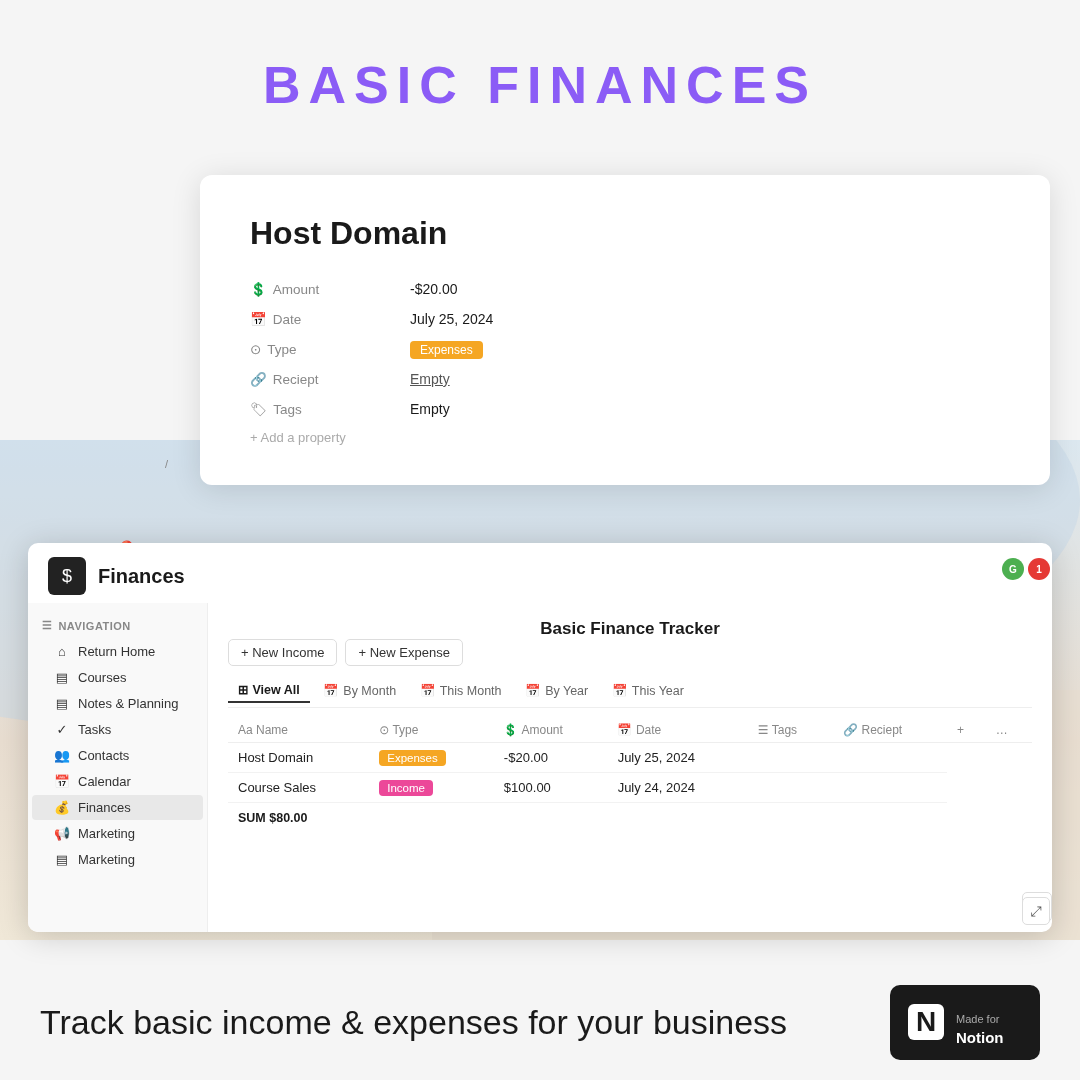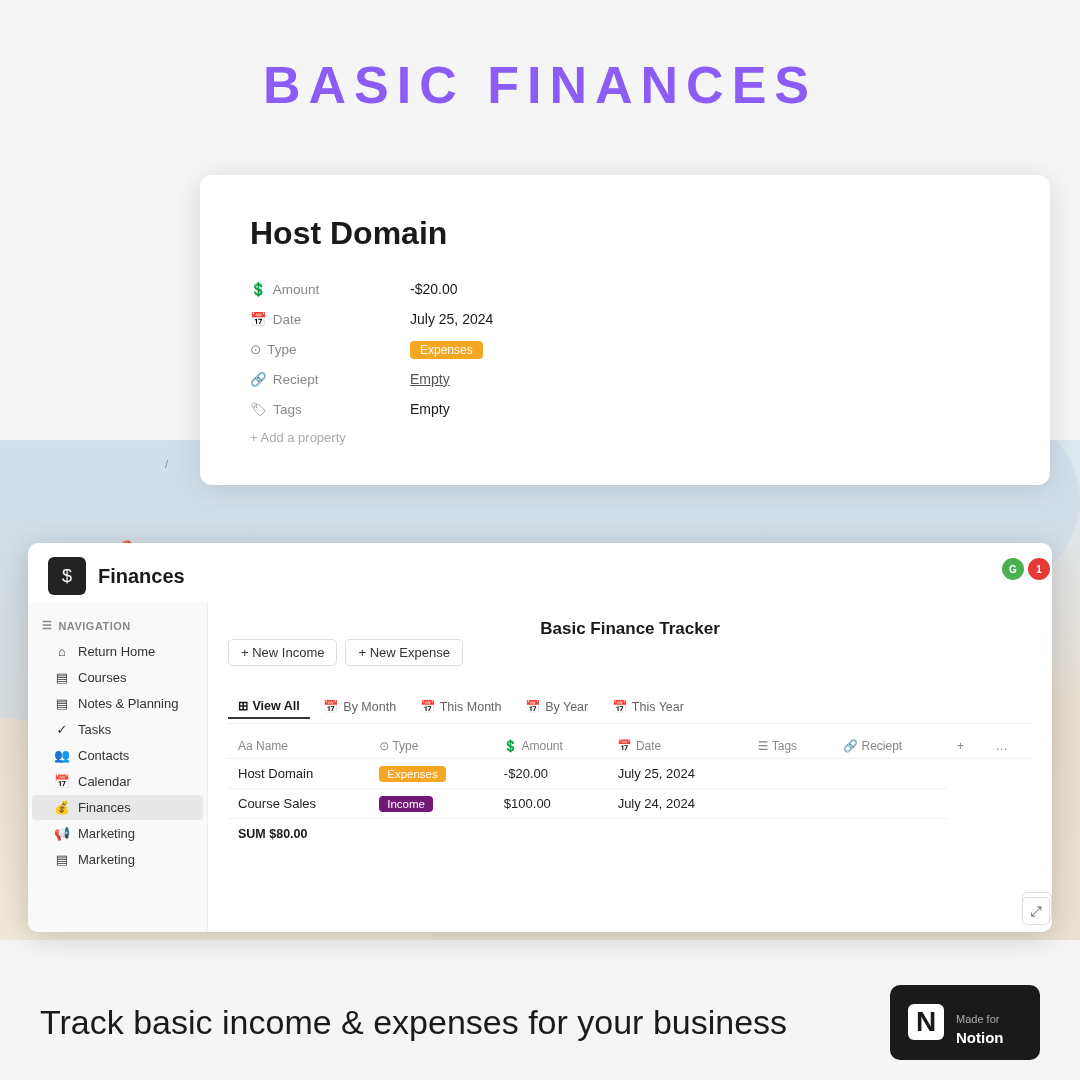--- a/index.html
+++ b/index.html
@@ -208,21 +208,21 @@
     }
     .tracker-title {
       font-size: 17px;
       font-weight: 600;
       color: #1a1a1a;
       text-align: center;
     }
     .action-buttons {
       display: flex;
       gap: 8px;
-      margin-bottom: 28px;
+      margin-bottom: 12px;
     }
     .btn-action {
       display: flex;
       align-items: center;
       gap: 5px;
       padding: 5px 12px;
       border: 1px solid #ddd;
       border-radius: 5px;
       background: #fff;
       font-size: 13px;
@@ -276,21 +276,21 @@
     }
     .badge-exp {
       background: #f5a623;
       color: #fff;
       padding: 2px 8px;
       border-radius: 4px;
       font-size: 11.5px;
       font-weight: 500;
     }
     .badge-inc {
-      background: #701a75;
+      background: #ec4899;
       color: #fff;
       padding: 2px 8px;
       border-radius: 4px;
       font-size: 11.5px;
       font-weight: 500;
     }
     .new-row {
       padding: 6px 10px;
       font-size: 13px;
       color: #aaa;

